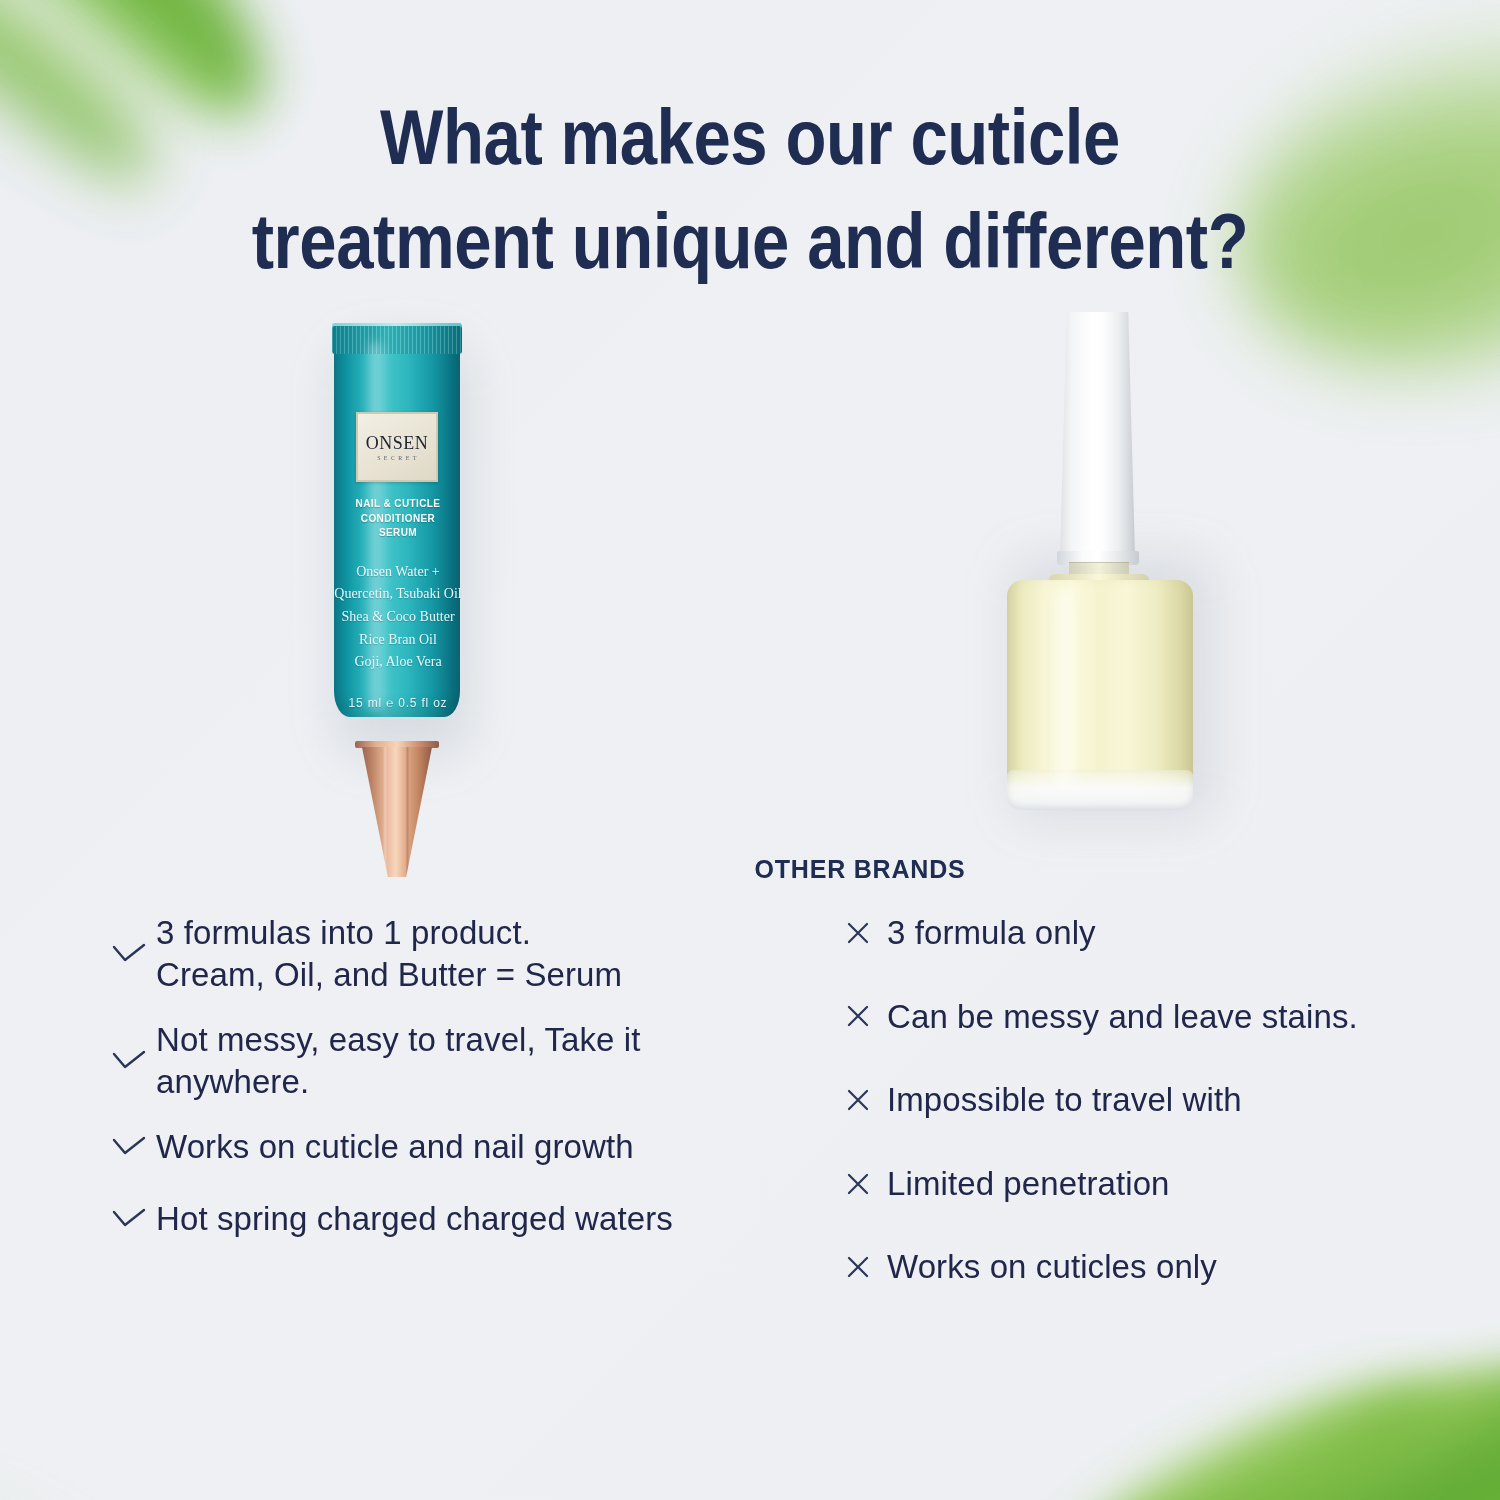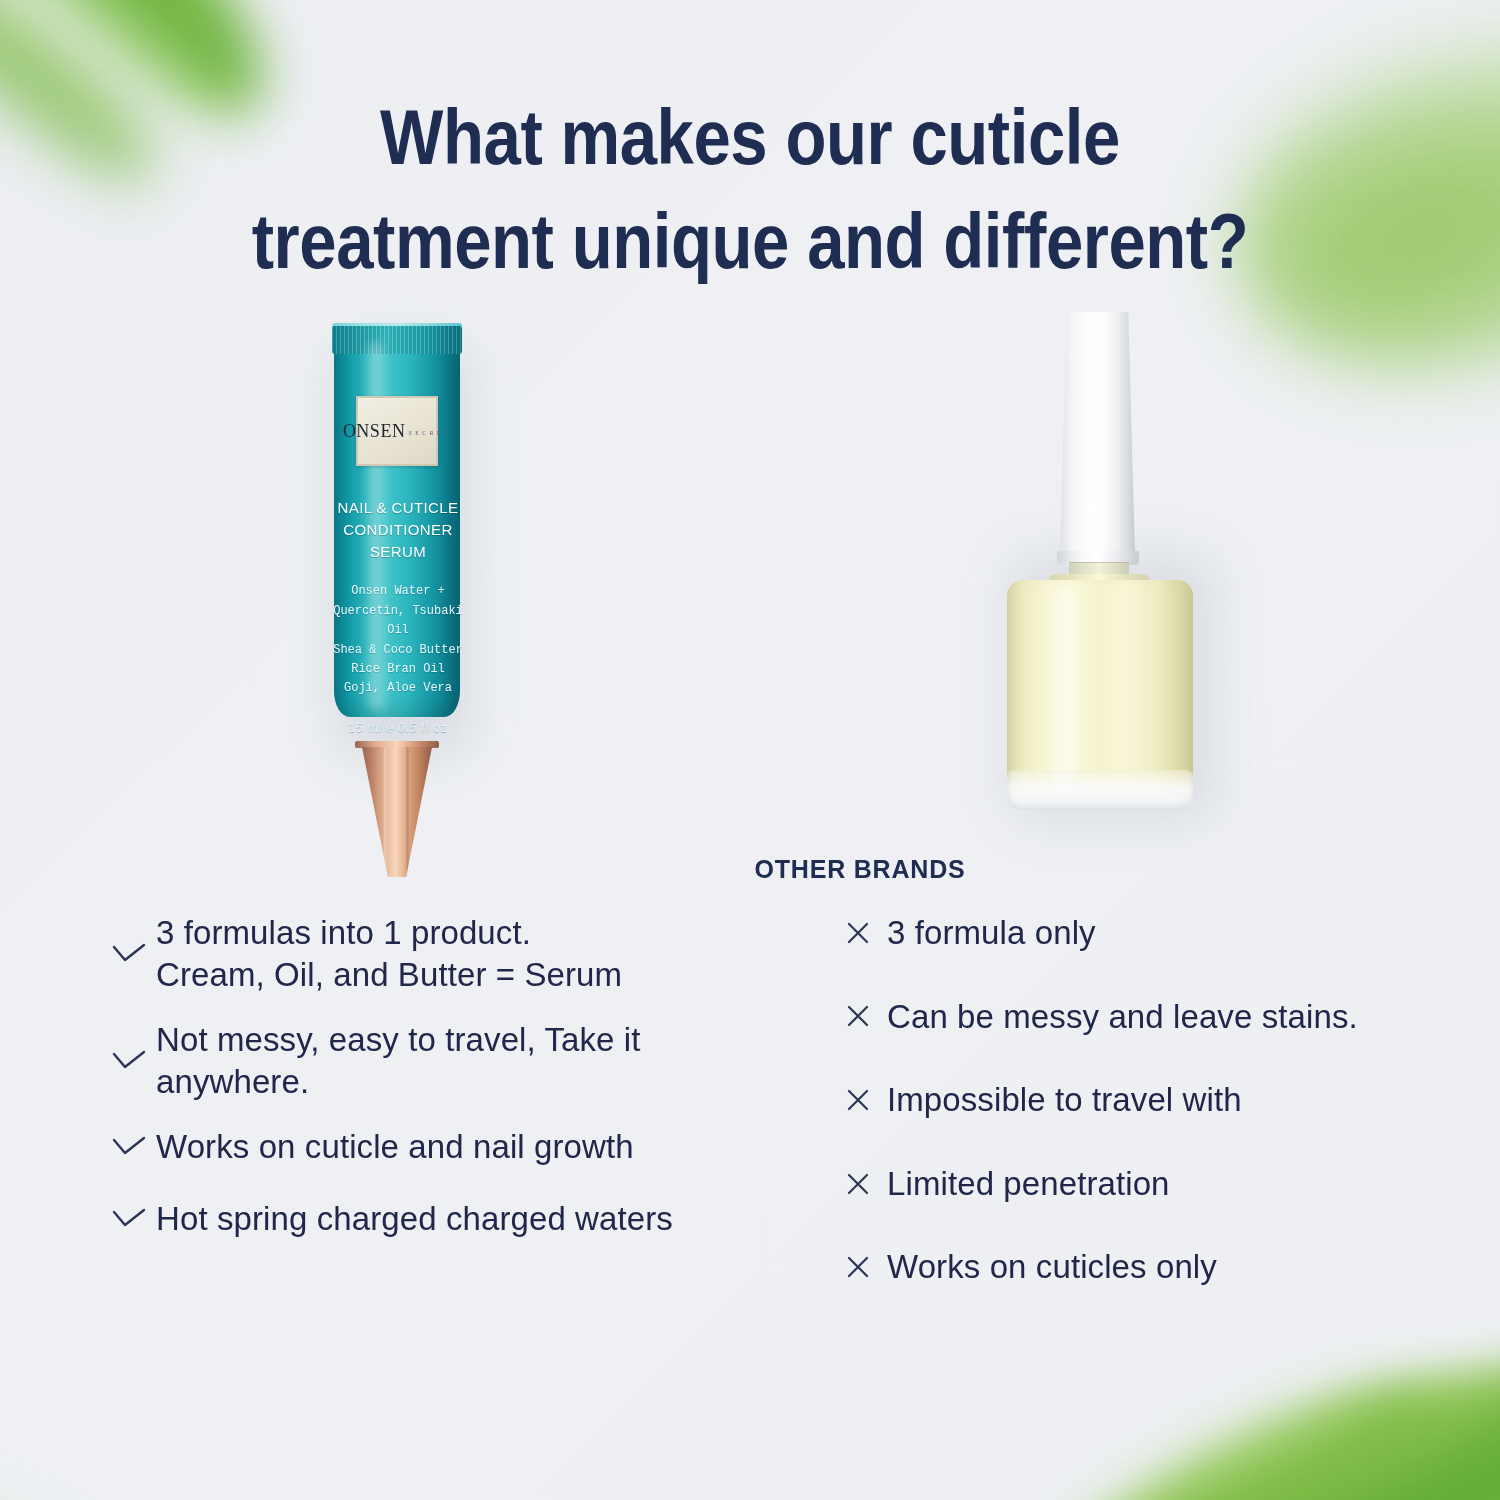--- a/index.html
+++ b/index.html
@@ -191,29 +191,29 @@
     width: 22px;
     height: 368px;
     background: linear-gradient(90deg, rgba(255,255,255,0) 0%, rgba(255,255,255,.40) 45%, rgba(255,255,255,0) 100%);
     filter: blur(5px);
     border-radius: 20px;
   }
 
   .tube-label-box {
     position: absolute;
     left: 31px;
-    top: 84px;
+    top: 100px;
     width: 82px;
     height: 70px;
     background: linear-gradient(150deg, #f2efe4 0%, #e8e3d3 55%, #ded8c6 100%);
     border: 2.5px solid #cfc8b3;
     box-sizing: border-box;
     box-shadow: 0 1px 3px rgba(0,0,0,.20);
     display: flex;
-    flex-direction: row;
+    flex-direction: column;
     align-items: center;
     justify-content: center;
   }
   .brand-onsen {
     font-family: "Liberation Serif", serif;
     font-size: 18px;
     font-weight: normal;
     color: #1d2430;
     letter-spacing: 0.5px;
     line-height: 1;
@@ -230,30 +230,30 @@
   .tube-text {
     position: absolute;
     left: 6px;
     top: 185px;
     width: 134px;
     text-align: center;
     color: #ffffff;
   }
   .tube-prodname {
     font-family: "Liberation Sans Narrow", "Liberation Sans", sans-serif;
-    font-size: 15px;
-    font-weight: normal;
+    font-size: 10px;
+    font-weight: bold;
     letter-spacing: 0.4px;
     line-height: 1.45;
     text-shadow: 0 1px 1px rgba(0,60,70,.35);
   }
   .tube-ingredients {
     margin-top: 20px;
-    font-family: Liberation Mono, monospace;
-    font-size: 12px;
+    font-family: Liberation Serif, serif;
+    font-size: 14px;
     font-weight: normal;
     line-height: 1.62;
     color: #eafaff;
     text-shadow: 0 1px 1px rgba(0,60,70,.30);
   }
   .tube-volume {
     margin-top: 22px;
     font-family: "Liberation Sans Narrow", "Liberation Sans", sans-serif;
     font-size: 12px;
     letter-spacing: 0.8px;

